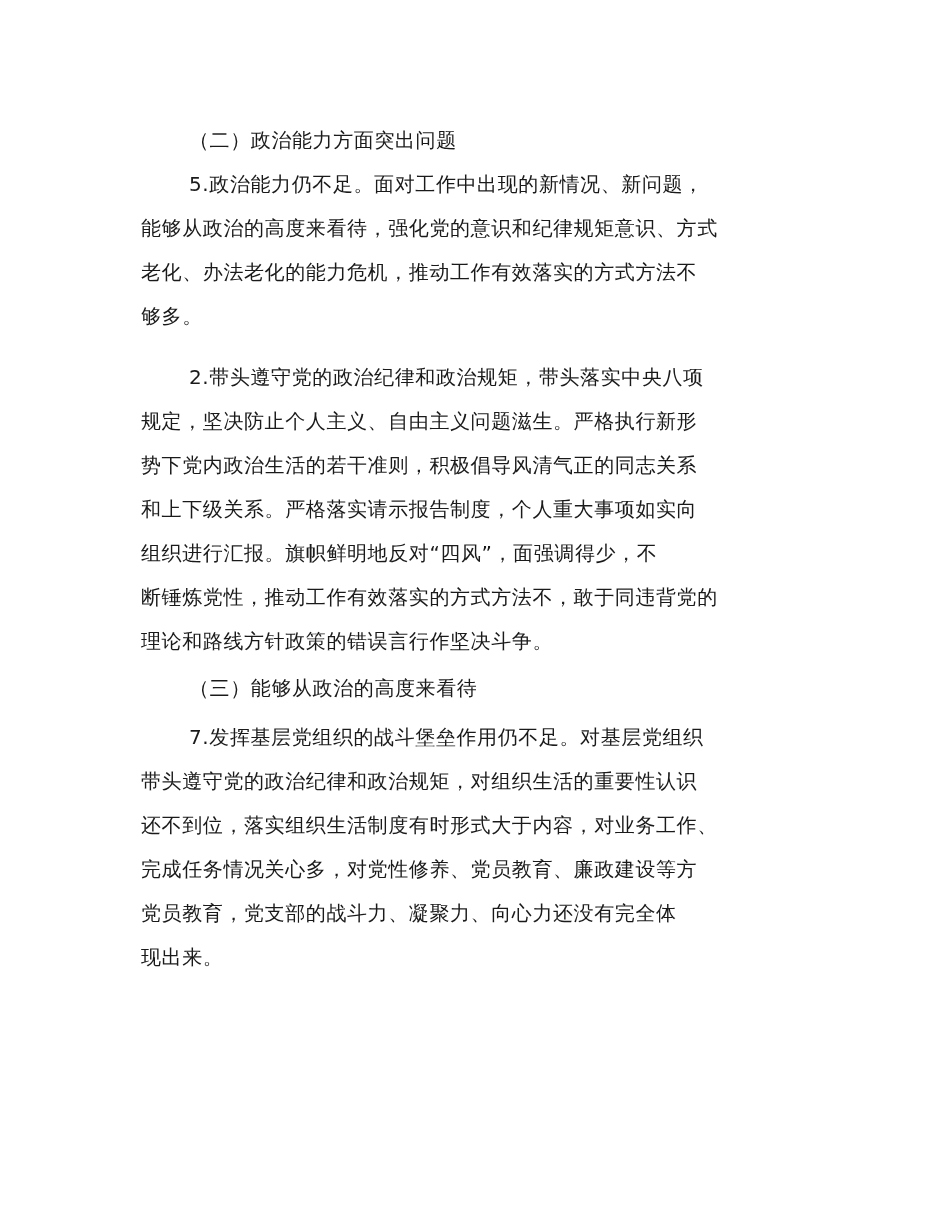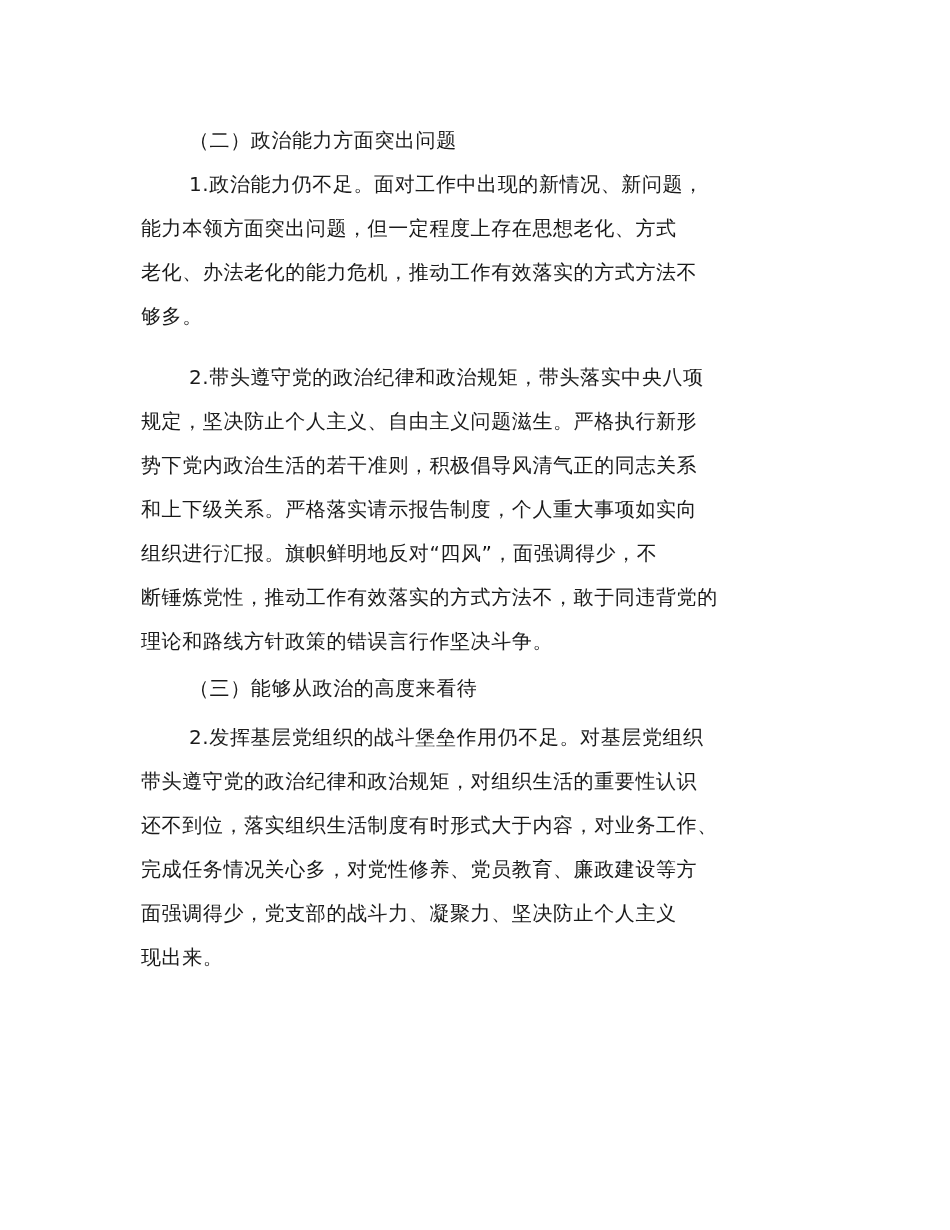--- a/index.html
+++ b/index.html
@@ -11,34 +11,34 @@
   .indent { left: 48px; }
   .heading-indent { left: 48px; }
 </style>
 </head>
 <body>
 
 <div class="page">
 
   <div class="line heading-indent" style="top:0px">（二）政治能力方面突出问题</div>
 
-  <div class="line indent" style="top:44px">1.政治能力仍不足。面对工作中出现的新情况、新问题，</div>
-  <div class="line" style="top:88px">能力本领方面突出问题，但一定程度上存在思想老化、方式</div>
+  <div class="line indent" style="top:44px">5.政治能力仍不足。面对工作中出现的新情况、新问题，</div>
+  <div class="line" style="top:88px">能够从政治的高度来看待，强化党的意识和纪律规矩意识、方式</div>
   <div class="line" style="top:132px">老化、办法老化的能力危机，推动工作有效落实的方式方法不</div>
   <div class="line" style="top:176px">够多。</div>
 
   <div class="line indent" style="top:237px">2.带头遵守党的政治纪律和政治规矩，带头落实中央八项</div>
   <div class="line" style="top:281px">规定，坚决防止个人主义、自由主义问题滋生。严格执行新形</div>
   <div class="line" style="top:325px">势下党内政治生活的若干准则，积极倡导风清气正的同志关系</div>
   <div class="line" style="top:369px">和上下级关系。严格落实请示报告制度，个人重大事项如实向</div>
   <div class="line" style="top:413px">组织进行汇报。旗帜鲜明地反对“四风”，面强调得少，不</div>
   <div class="line" style="top:457px">断锤炼党性，推动工作有效落实的方式方法不，敢于同违背党的</div>
   <div class="line" style="top:501px">理论和路线方针政策的错误言行作坚决斗争。</div>
 
   <div class="line heading-indent" style="top:548px">（三）能够从政治的高度来看待</div>
 
-  <div class="line indent" style="top:597px">2.发挥基层党组织的战斗堡垒作用仍不足。对基层党组织</div>
+  <div class="line indent" style="top:597px">7.发挥基层党组织的战斗堡垒作用仍不足。对基层党组织</div>
   <div class="line" style="top:641px">带头遵守党的政治纪律和政治规矩，对组织生活的重要性认识</div>
   <div class="line" style="top:685px">还不到位，落实组织生活制度有时形式大于内容，对业务工作、</div>
   <div class="line" style="top:729px">完成任务情况关心多，对党性修养、党员教育、廉政建设等方</div>
-  <div class="line" style="top:773px">面强调得少，党支部的战斗力、凝聚力、坚决防止个人主义</div>
+  <div class="line" style="top:773px">党员教育，党支部的战斗力、凝聚力、向心力还没有完全体</div>
   <div class="line" style="top:817px">现出来。</div>
 </div>
 
 </body></html>

